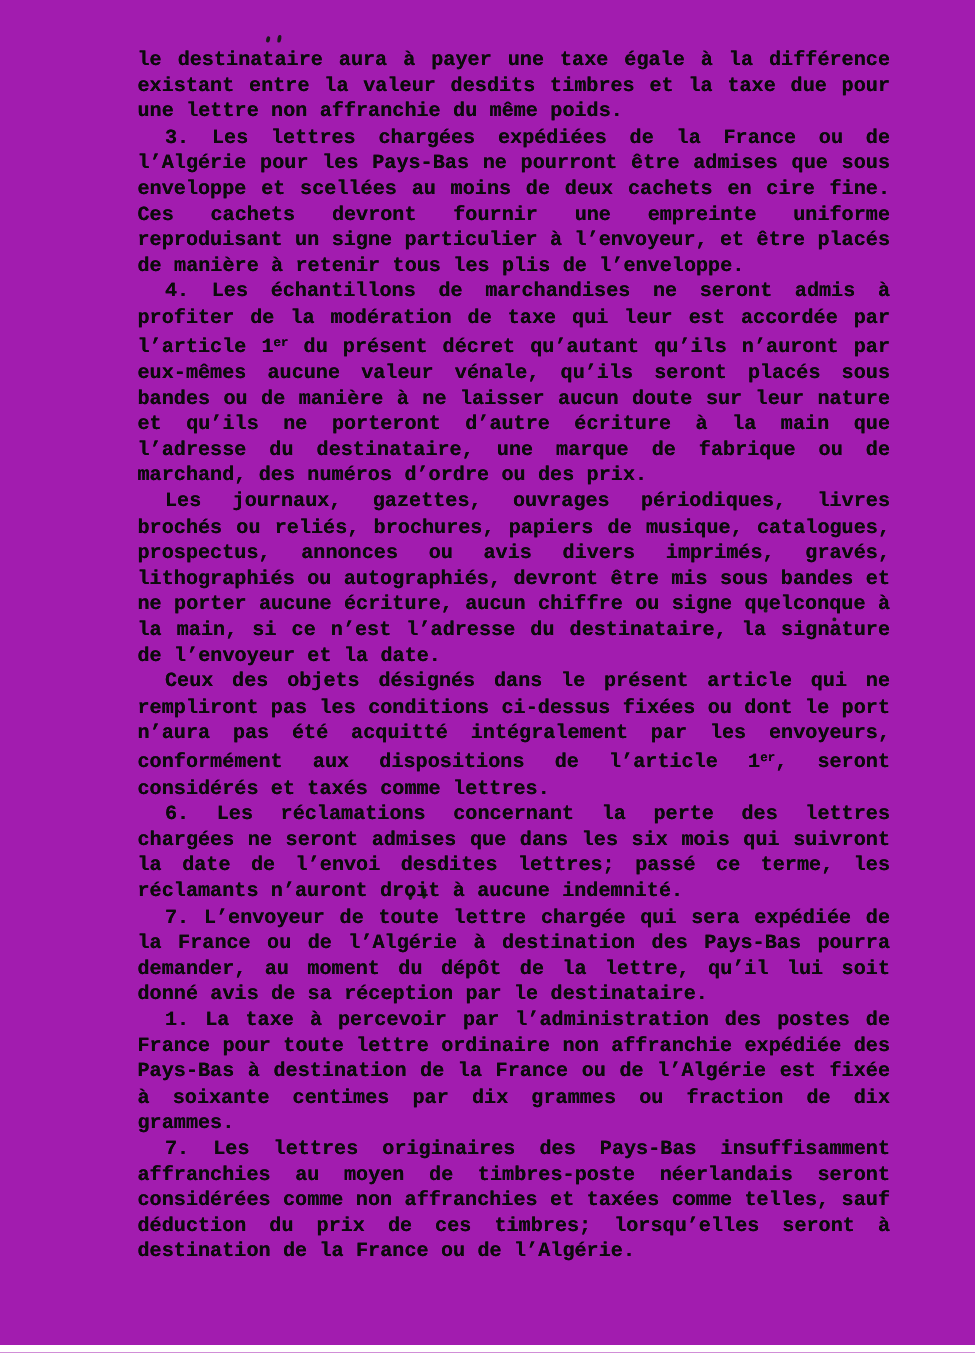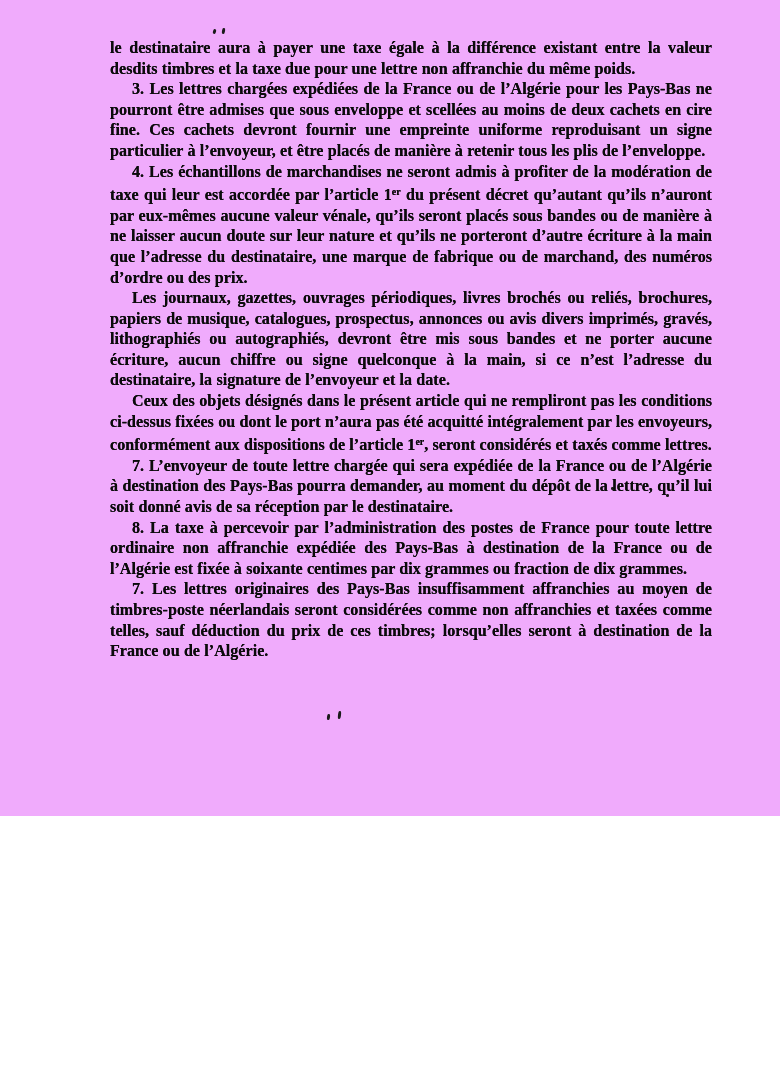--- a/index.html
+++ b/index.html
@@ -4,24 +4,24 @@
 <title>Décret — Postes France / Pays-Bas</title>
 <style>
   html, body {
     margin: 0;
     padding: 0;
     background: #ffffff;
   }
   .page {
     position: relative;
     width: 780px;
-    height: 816px;
-    background: #f0abfc;
+    height: 1076px;
+    background: #a21caf;
     overflow: hidden;
-    font-family: Liberation Serif, serif;
+    font-family: Liberation Mono, monospace;
     color: #0b0b0b;
   }
   .text-column {
     position: absolute;
     left: 110px;
     top: 38px;
     width: 602px;
   }
   .para {
     margin: 0;
@@ -79,22 +79,23 @@
 
     <p class="para indent">3. Les lettres chargées expédiées de la France ou de l’Algérie pour les Pays-Bas ne pourront être admises que sous enveloppe et scellées au moins de deux cachets en cire fine. Ces cachets devront fournir une empreinte uniforme reproduisant un signe particulier à l’envoyeur, et être placés de manière à retenir tous les plis de l’enveloppe.</p>
 
     <p class="para indent"><span>4. Les échantillons de marchandises ne seront admis à profiter de la modération de taxe qui leur est accordée par l’article 1</span><sup class="ord">er</sup><span> du présent décret qu’autant qu’ils n’auront par eux-mêmes aucune valeur vénale, qu’ils seront placés sous bandes ou de manière à ne laisser aucun doute sur leur nature et qu’ils ne porteront d’autre écriture à la main que l’adresse du destinataire, une marque de fabrique ou de marchand, des numéros d’ordre ou des prix.</span></p>
 
     <p class="para indent">Les journaux, gazettes, ouvrages périodiques, livres brochés ou reliés, brochures, papiers de musique, catalogues, prospectus, annonces ou avis divers imprimés, gravés, lithographiés ou autographiés, devront être mis sous bandes et ne porter aucune écriture, aucun chiffre ou signe quelconque à la main, si ce n’est l’adresse du destinataire, la signature de l’envoyeur et la date.</p>
 
     <p class="para indent"><span>Ceux des objets désignés dans le présent article qui ne rempliront pas les conditions ci-dessus fixées ou dont le port n’aura pas été acquitté intégralement par les envoyeurs, conformément aux dispositions de l’article 1</span><sup class="ord">er</sup><span>, seront considérés et taxés comme lettres.</span></p>
 
 
+    <p class="para indent">6. Les réclamations concernant la perte des lettres chargées ne seront admises que dans les six mois qui suivront la date de l’envoi desdites lettres; passé ce terme, les réclamants n’auront droit à aucune indemnité.</p>
 
     <p class="para indent">7. L’envoyeur de toute lettre chargée qui sera expédiée de la France ou de l’Algérie à destination des Pays-Bas pourra demander, au moment du dépôt de la lettre, qu’il lui soit donné avis de sa réception par le destinataire.</p>
 
 
-    <p class="para indent">8. La taxe à percevoir par l’administration des postes de France pour toute lettre ordinaire non affranchie expédiée des Pays-Bas à destination de la France ou de l’Algérie est fixée à soixante centimes par dix grammes ou fraction de dix grammes.</p>
+    <p class="para indent">1. La taxe à percevoir par l’administration des postes de France pour toute lettre ordinaire non affranchie expédiée des Pays-Bas à destination de la France ou de l’Algérie est fixée à soixante centimes par dix grammes ou fraction de dix grammes.</p>
 
     <p class="para indent">7. Les lettres originaires des Pays-Bas insuffisamment affranchies au moyen de timbres-poste néerlandais seront considérées comme non affranchies et taxées comme telles, sauf déduction du prix de ces timbres; lorsqu’elles seront à destination de la France ou de l’Algérie.</p>
 
   </div>
 </div>
 
 </body></html>

